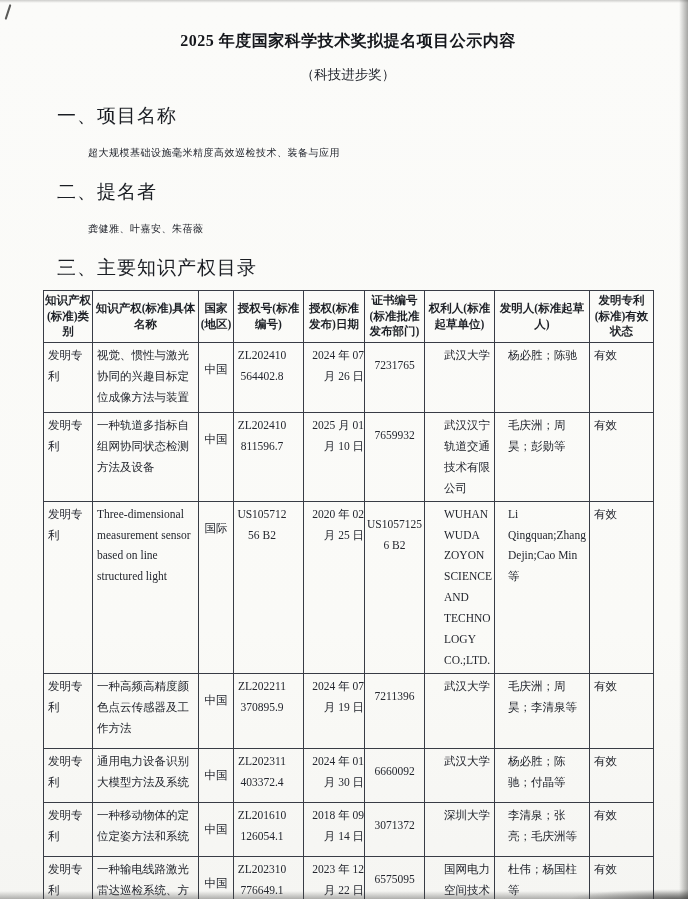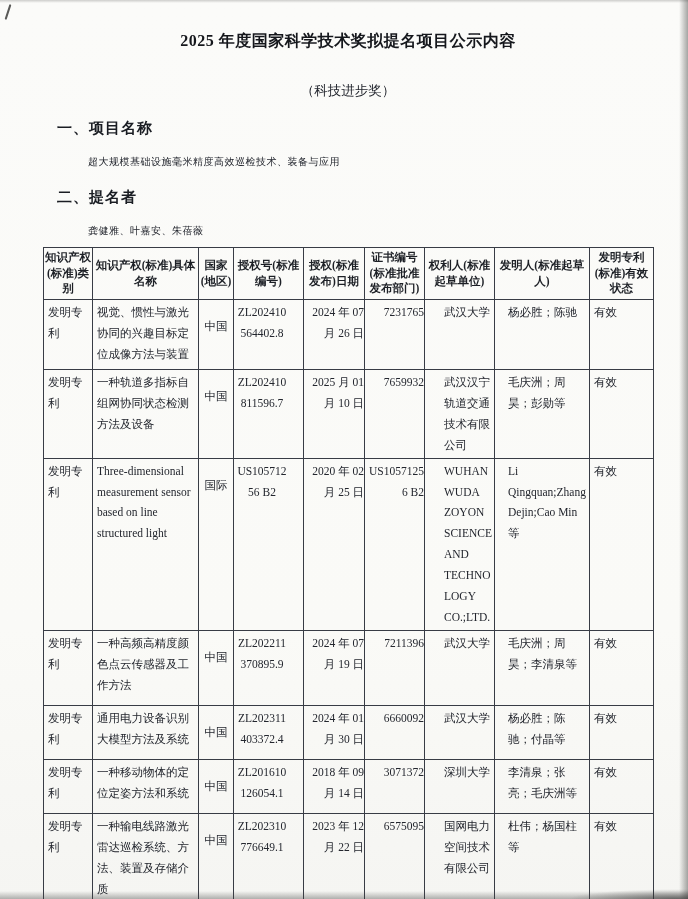--- a/index.html
+++ b/index.html
@@ -18,24 +18,24 @@
   .doc { padding:30px 35px 0 43px; }
 
   .title {
     text-align:center;
     font-size:16px; font-weight:bold;
     line-height:1.4; color:#15171c;
     letter-spacing:0.5px;
   }
   .subtitle {
     text-align:center;
-    font-size:13.5px; margin-top:30px; color:#23262e;
+    font-size:13.5px; margin-top:14px; color:#23262e;
   }
   .sec-heading {
-    font-size:15px; font-weight:bold; color:#1a1d23;
+    font-size:19px; font-weight:normal; color:#1a1d23;
     margin:19px 0 0 14px; letter-spacing:1px;
   }
   .sec-content {
     font-size:10px; color:#23262e;
     margin:17px 0 0 45px; letter-spacing:0.5px;
   }
 
   table.ip {
     margin-top:9px;
     width:610px;
@@ -56,21 +56,21 @@
     line-height:1.82; padding:2px 3px 2px 4px; color:#23262e;
   }
   
   col.c1{width:49px;} col.c2{width:106px;} col.c3{width:35px;}
   col.c4{width:70px;} col.c5{width:61px;} col.c6{width:60px;}
   col.c7{width:70px;} col.c8{width:95px;} col.c9{width:64px;}
   
   table.ip td:nth-child(3){ text-align:center; padding:16px 1px; }
   table.ip td:nth-child(4){ word-break:break-all; padding:2px 15px 2px 2px;text-align:center; }
   table.ip td:nth-child(5){ padding:2px 0 2px 2px;text-align:right; }
-  table.ip td:nth-child(6){ text-align:right; padding:2px 0; }
+  table.ip td:nth-child(6){ text-align:center; padding:12px 0; }
   table.ip td:nth-child(7){ padding:2px 1px 2px 19px; }
   table.ip td:nth-child(8){ padding:2px 1px 2px 13px; }
   
   table.ip tbody tr:nth-child(1){height:70px;}
   table.ip tbody tr:nth-child(2){height:77px;}
   table.ip tbody tr:nth-child(3){height:161px;}
   table.ip tbody tr:nth-child(4){height:75px;}
   table.ip tbody tr:nth-child(5){height:45px;}
   table.ip tbody tr:nth-child(6){height:50px;}
   table.ip tbody tr:nth-child(7){height:79px;}
@@ -107,20 +107,21 @@
   <div class="doc">
     <div class="title">2025 年度国家科学技术奖拟提名项目公示内容</div>
     <div class="subtitle">（科技进步奖）</div>
 
     <div class="sec-heading">一、项目名称</div>
     <div class="sec-content">超大规模基础设施毫米精度高效巡检技术、装备与应用</div>
 
     <div class="sec-heading">二、提名者</div>
     <div class="sec-content">龚健雅、叶嘉安、朱蓓薇</div>
 
+    <div class="sec-heading">三、主要知识产权目录</div>
 
     <table class="ip">
       <colgroup>
         <col class="c1">
           <col class="c2">
           <col class="c3">
           <col class="c4">
           <col class="c5">
         <col class="c6">
           <col class="c7">

